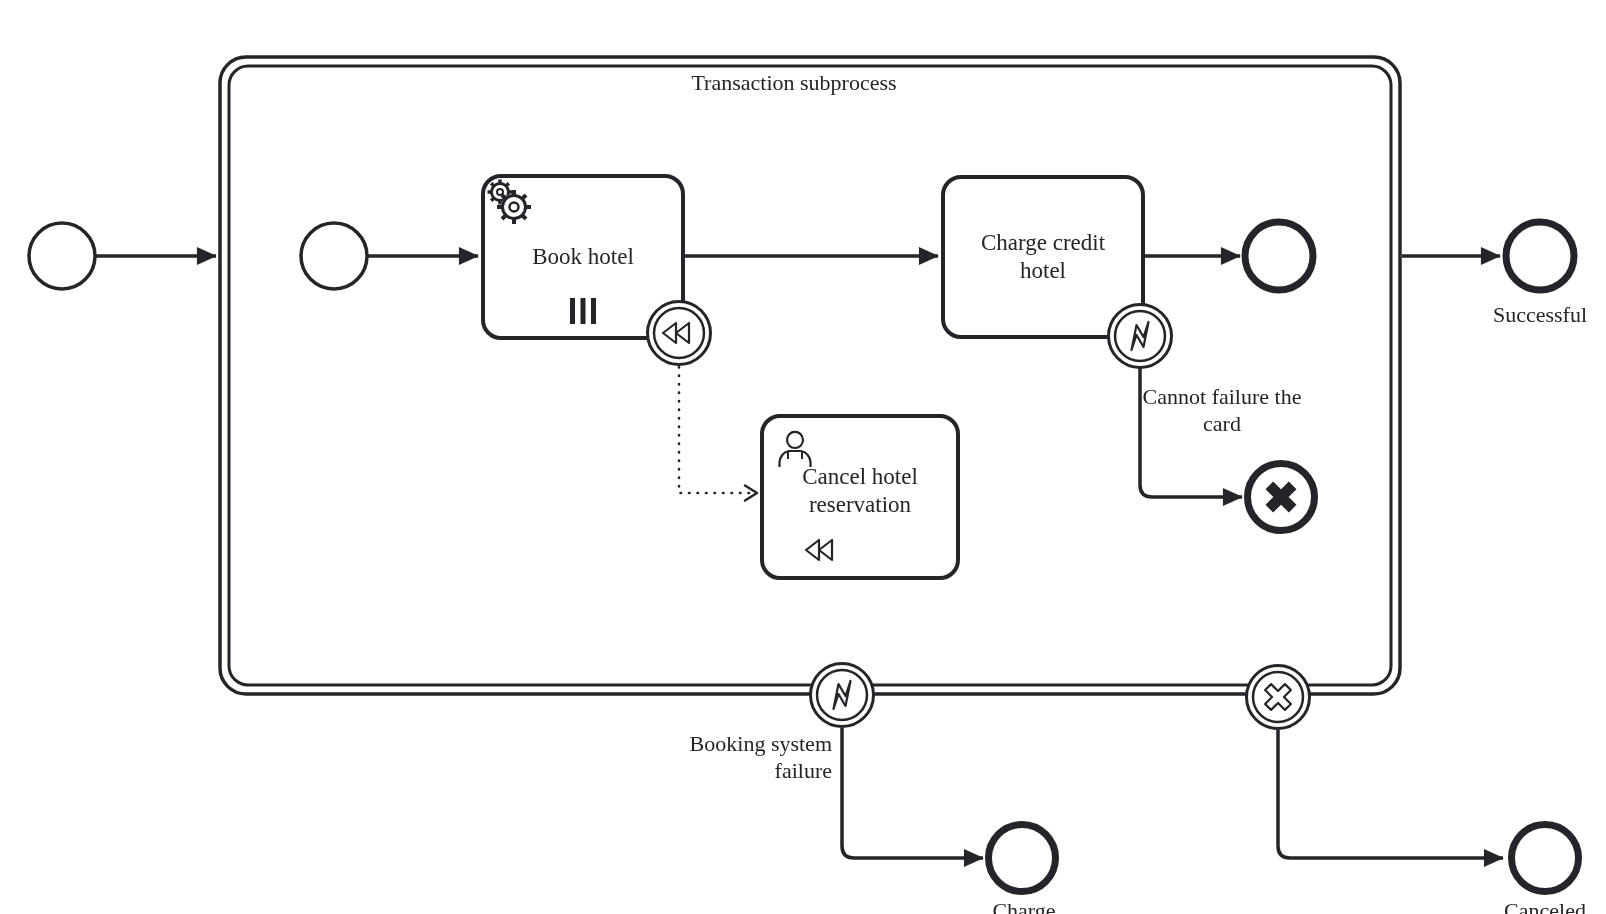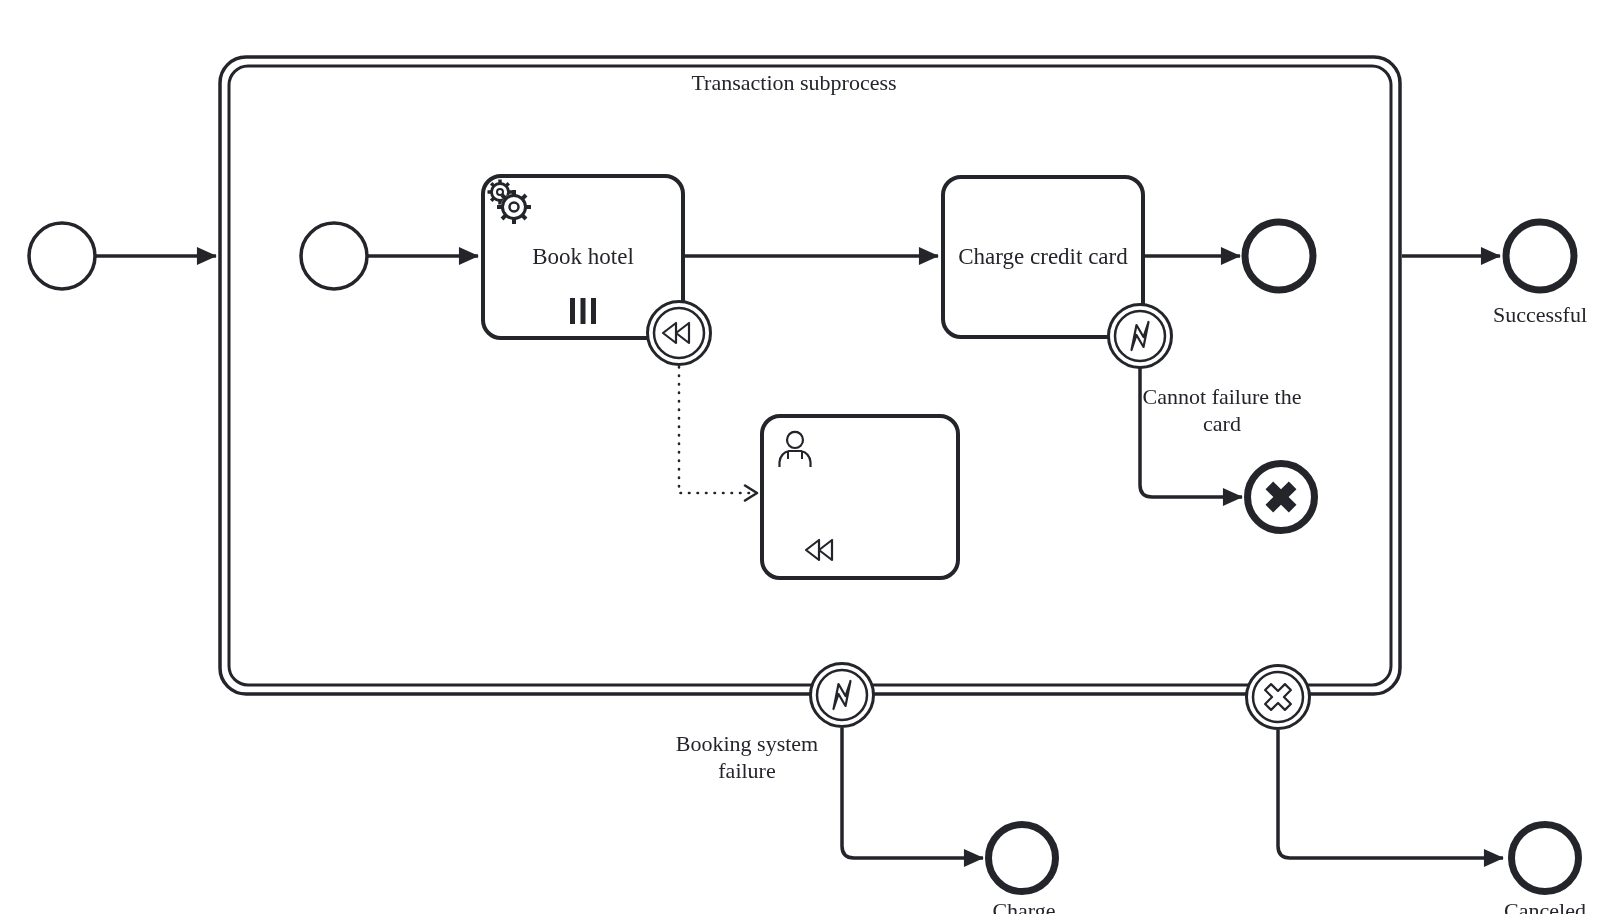--- a/index.html
+++ b/index.html
@@ -169,25 +169,26 @@
     </g>
     <g>
       <circle class="ev-thick" cx="1545" cy="822" r="33.5"></circle>
     </g>
   </svg>
 
   <div class="sp-title" style="left:594px; top:34px; width:400px;">Transaction subprocess</div>
 
   <div class="task-lbl" style="left:483px; top:140px; width:200px; height:162px;">Book hotel</div>
 
-  <div class="task-lbl" style="left:958px; top:141px; width:170px; height:160px;">Charge credit card</div>
+  <div class="task-lbl" style="left:958px; top:141px; width:170px; height:160px;">Charge credit hotel</div>
 
+  <div class="task-lbl" style="left:772px; top:380px; width:176px; height:162px; padding-bottom:12px; box-sizing:border-box;">Cancel hotel reservation</div>
 
   <div class="lbl" style="left:1137px; top:347px; width:170px;">Cannot failure the card</div>
 
-  <div class="lbl" style="left:662px; top:694px; width:170px;">Booking system failure</div>
+  <div class="lbl" style="left:662px; top:694px; width:170px;text-align:right;">Booking system failure</div>
 
   <div class="lbl" style="left:1455px; top:265px; width:170px;">Successful</div>
 
   <div class="lbl" style="left:954px; top:861px; width:140px;">Charge</div>
 
   <div class="lbl" style="left:1460px; top:861px; width:170px;">Canceled</div>
 </div>
 
 </body></html>

